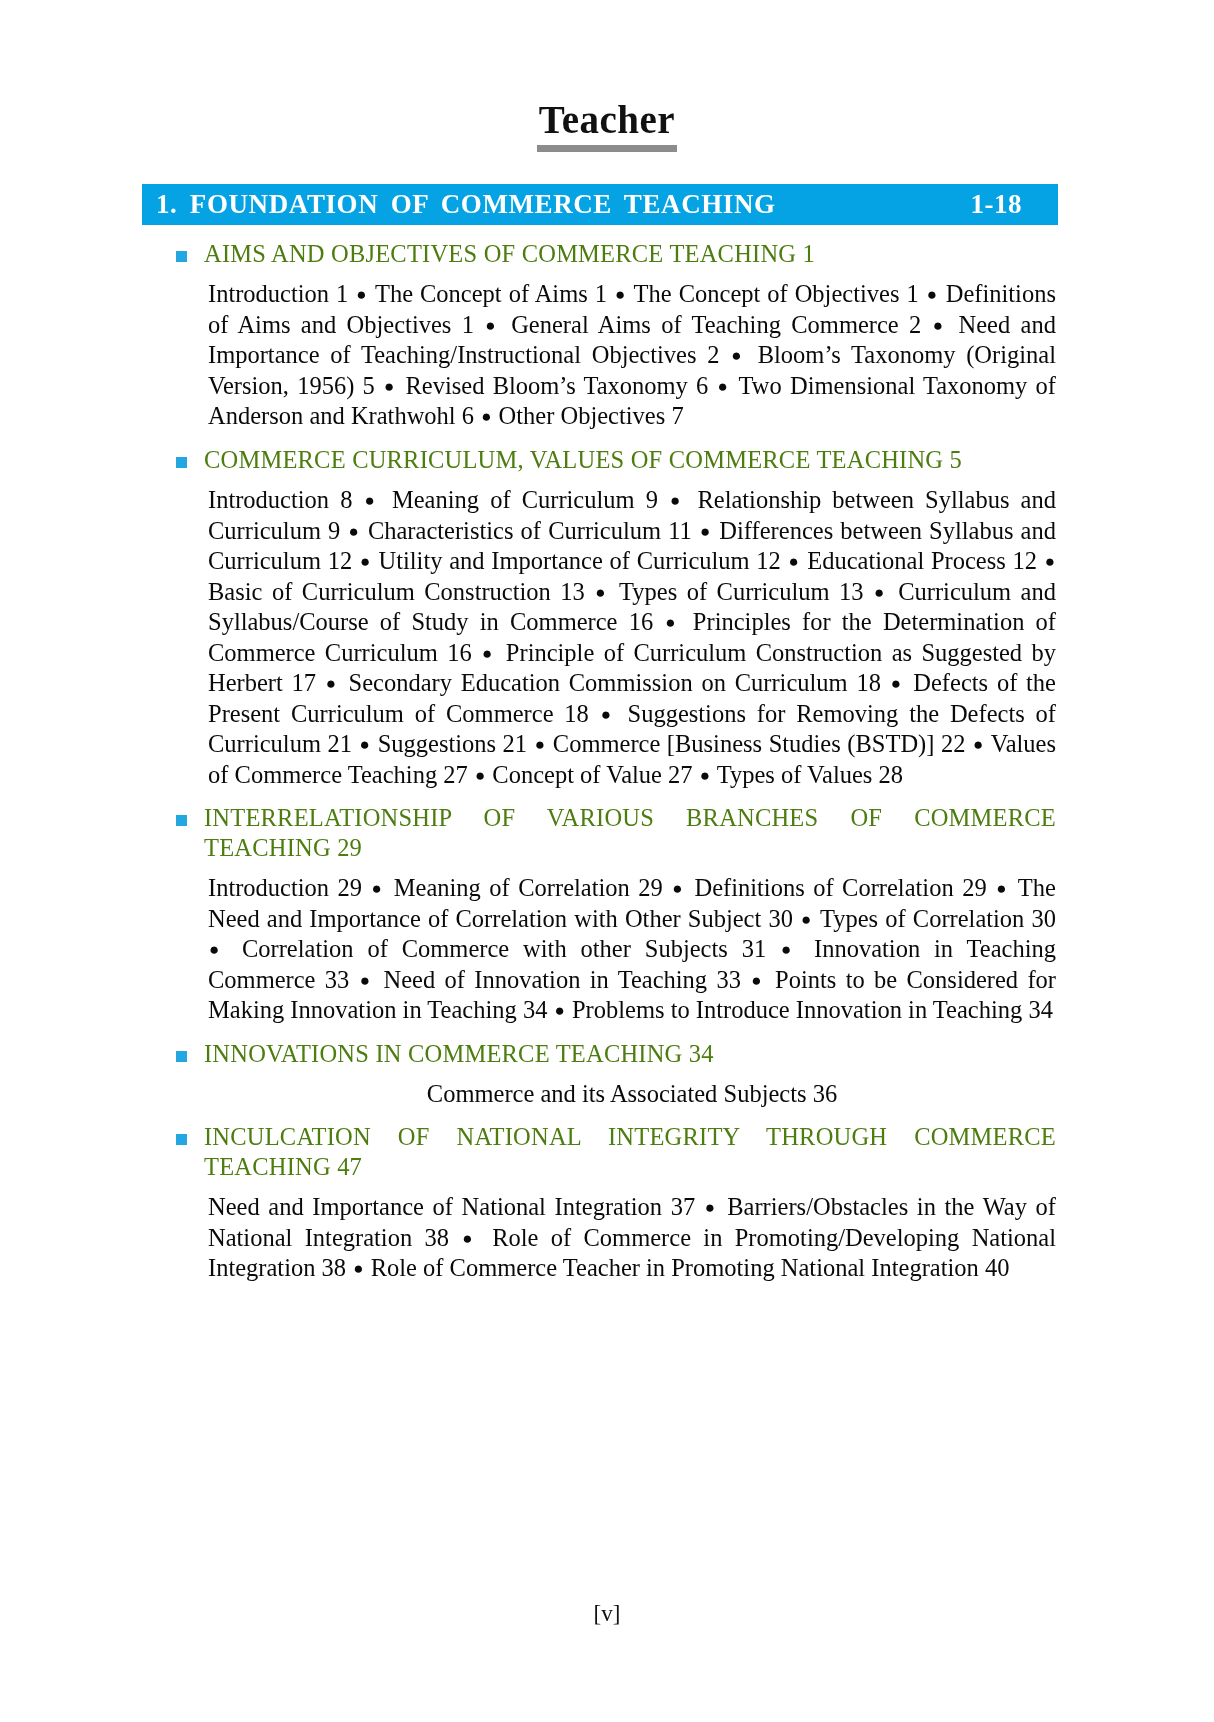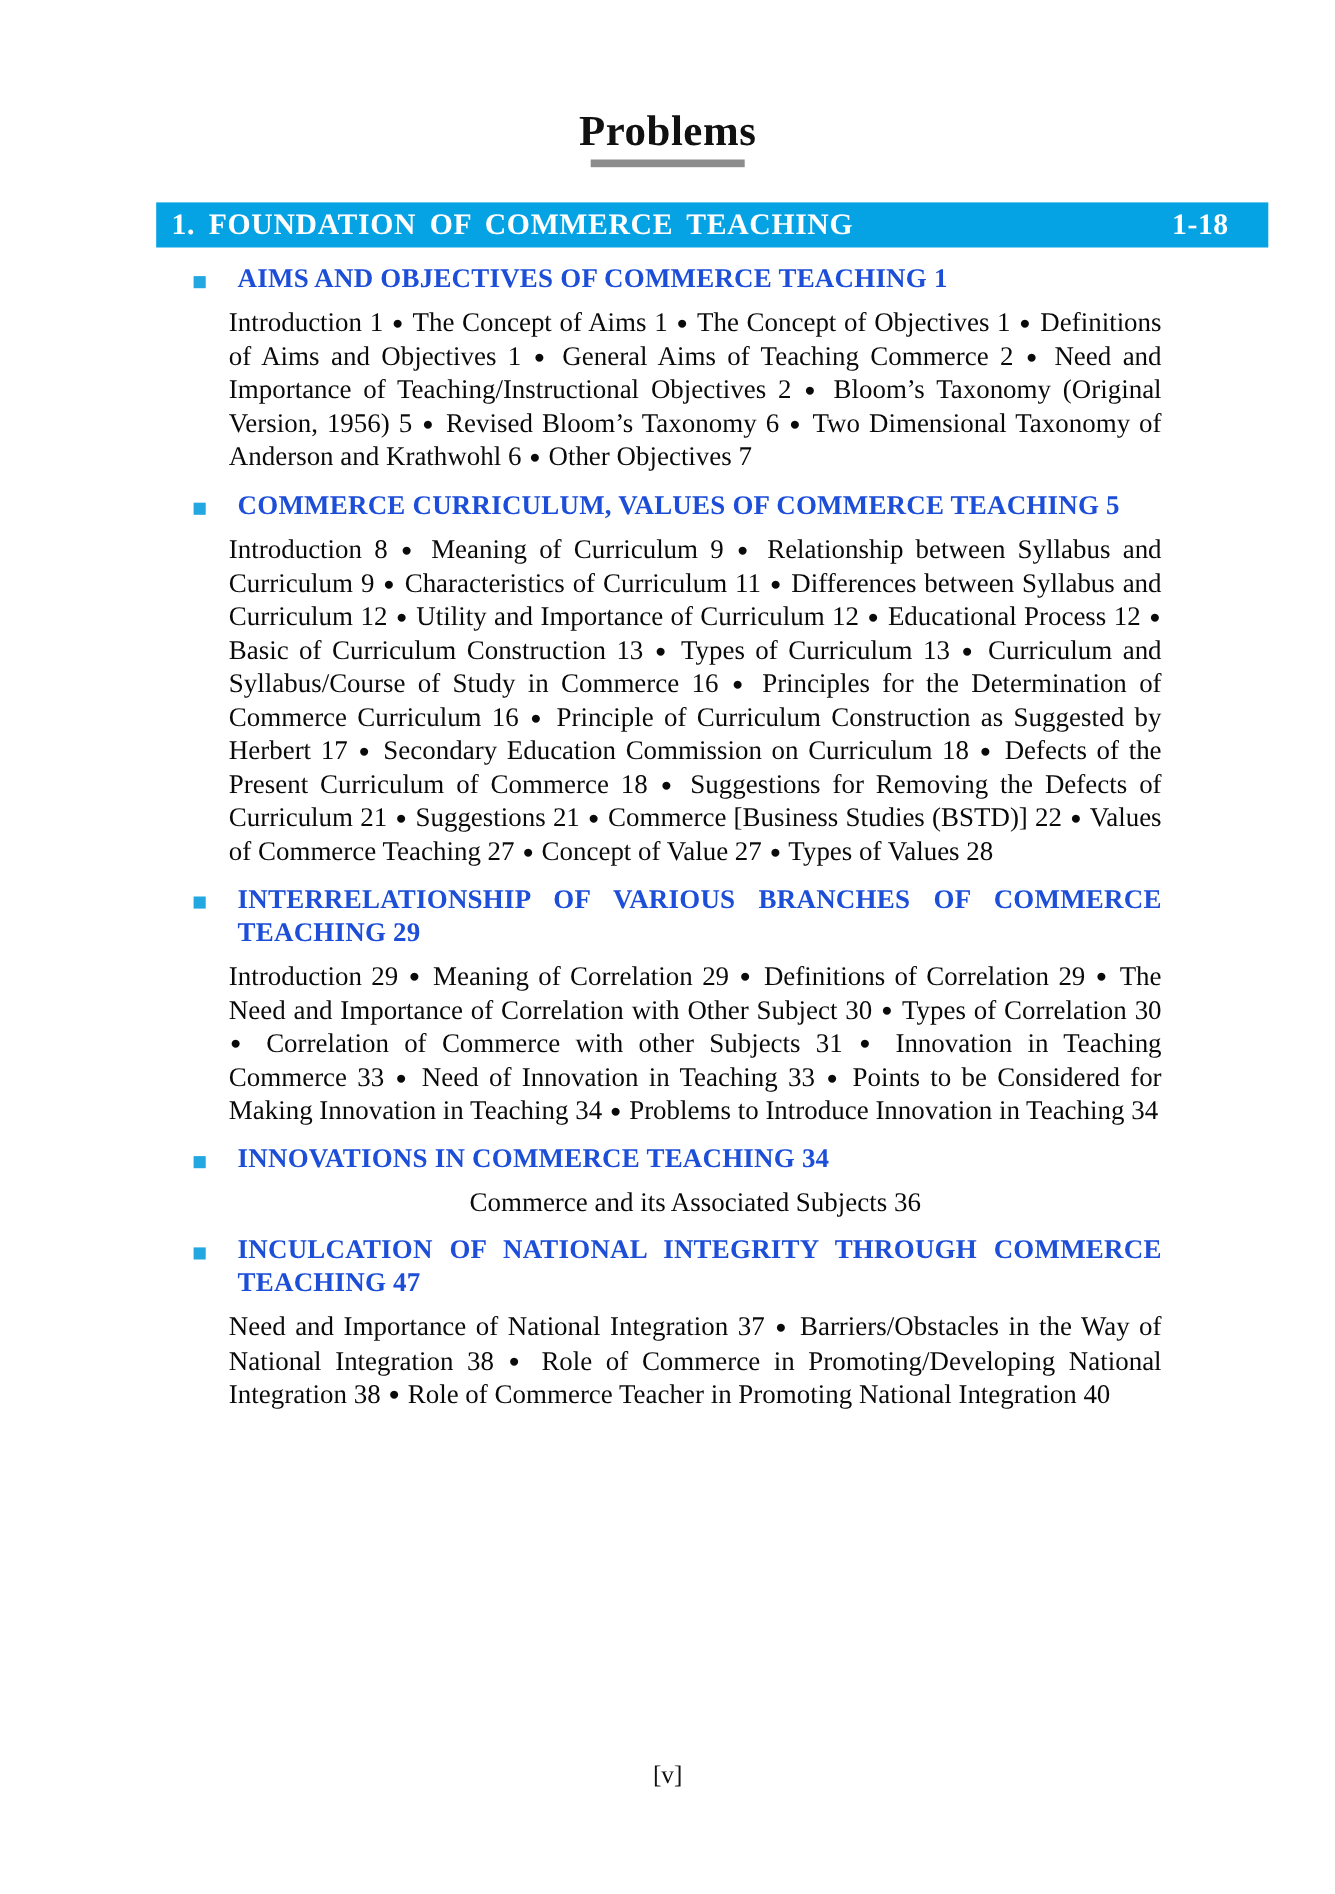--- a/index.html
+++ b/index.html
@@ -43,21 +43,21 @@
     width: 140px;
     height: 7px;
     background: #8c8c8c;
     margin: 6px auto 0 auto;
   }
 
   
   .chapter-bar {
     margin: 32px 0 0 0;
     margin-left: 142px;
-    width: 1011px;
+    width: 916px;
     height: 41px;
     background: #06a3e4;
     color: #ffffff;
     display: flex;
     align-items: center;
     box-sizing: border-box;
     padding: 0 18px 0 14px;
   }
   .chapter-title {
     font-weight: bold;
@@ -87,23 +87,23 @@
   }
   .bullet-square {
     position: absolute;
     left: 0;
     top: 12px;
     width: 11px;
     height: 11px;
     background: #22a7e0;
   }
   .section-head {
-    margin-left: 40px;
-    color: #1d4ed8;
-    font-weight: bold;
+    margin-left: 28px;
+    color: #4d7c0f;
+    font-weight: normal;
     font-size: 24.5px;
     line-height: 1.20;
     letter-spacing: 0.2px;
     text-align: justify;
     text-align-last: left;
   }
   .section-head.justify-full {
     text-align: justify;
   }
   .section-body {
@@ -134,21 +134,21 @@
     font-size: 23px;
     color: #111111;
   }
 </style>
 </head>
 <body>
 
 <div class="page">
 
   <div class="contents-title-wrap">
-    <div class="contents-title">Problems</div>
+    <div class="contents-title">Teacher</div>
     <div class="title-rule"></div>
   </div>
 
   <div class="chapter-bar">
     <span class="chapter-title">1. FOUNDATION  OF  COMMERCE  TEACHING</span>
     <span class="chapter-pages">1-18</span>
   </div>
 
   <div class="sections">
 

